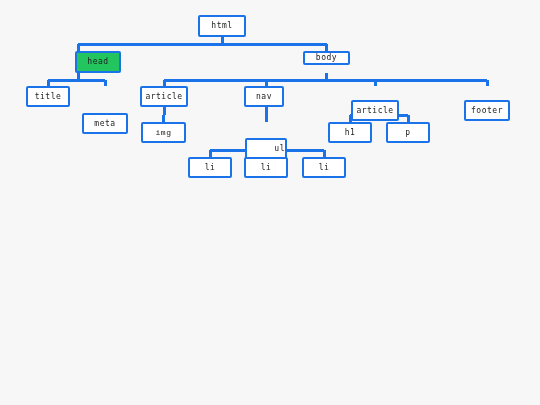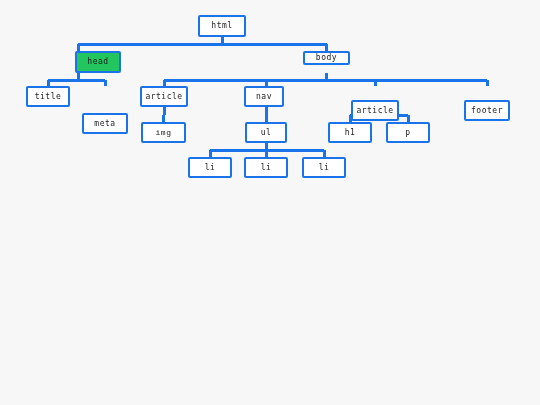--- a/index.html
+++ b/index.html
@@ -106,21 +106,21 @@
       </div>
       <div class="node" style="left: 351px; top: 100px; width: 48px; height: 21px; background: rgb(255, 255, 255); border-color: rgb(26, 115, 232); color: rgb(32, 33, 36);">
         <span class="node-label">article</span>
       </div>
       <div class="node" style="left: 464px; top: 100px; width: 46px; height: 21px; background: rgb(255, 255, 255); border-color: rgb(26, 115, 232); color: rgb(32, 33, 36);">
         <span class="node-label">footer</span>
       </div>
       <div class="node" style="left: 141px; top: 122px; width: 45px; height: 21px; background: rgb(255, 255, 255); border-color: rgb(26, 115, 232); color: rgb(32, 33, 36); font-family: Liberation Mono, monospace;">
         <span class="node-label">img</span>
       </div>
-      <div class="node" style="left: 245px; top: 122px; width: 42px; height: 21px; background: rgb(255, 255, 255); border-color: rgb(26, 115, 232); color: rgb(32, 33, 36);">
+      <div class="node" style="left: 245px; top: 138px; width: 42px; height: 21px; background: rgb(255, 255, 255); border-color: rgb(26, 115, 232); color: rgb(32, 33, 36); justify-content: flex-end;">
         <span class="node-label">ul</span>
       </div>
       <div class="node" style="left: 328px; top: 122px; width: 44px; height: 21px; background: rgb(255, 255, 255); border-color: rgb(26, 115, 232); color: rgb(32, 33, 36);">
         <span class="node-label">h1</span>
       </div>
       <div class="node" style="left: 386px; top: 122px; width: 44px; height: 21px; background: rgb(255, 255, 255); border-color: rgb(26, 115, 232); color: rgb(32, 33, 36);">
         <span class="node-label">p</span>
       </div>
       <div class="node" style="left: 188px; top: 157px; width: 44px; height: 21px; background: rgb(255, 255, 255); border-color: rgb(26, 115, 232); color: rgb(32, 33, 36);">
         <span class="node-label">li</span>

